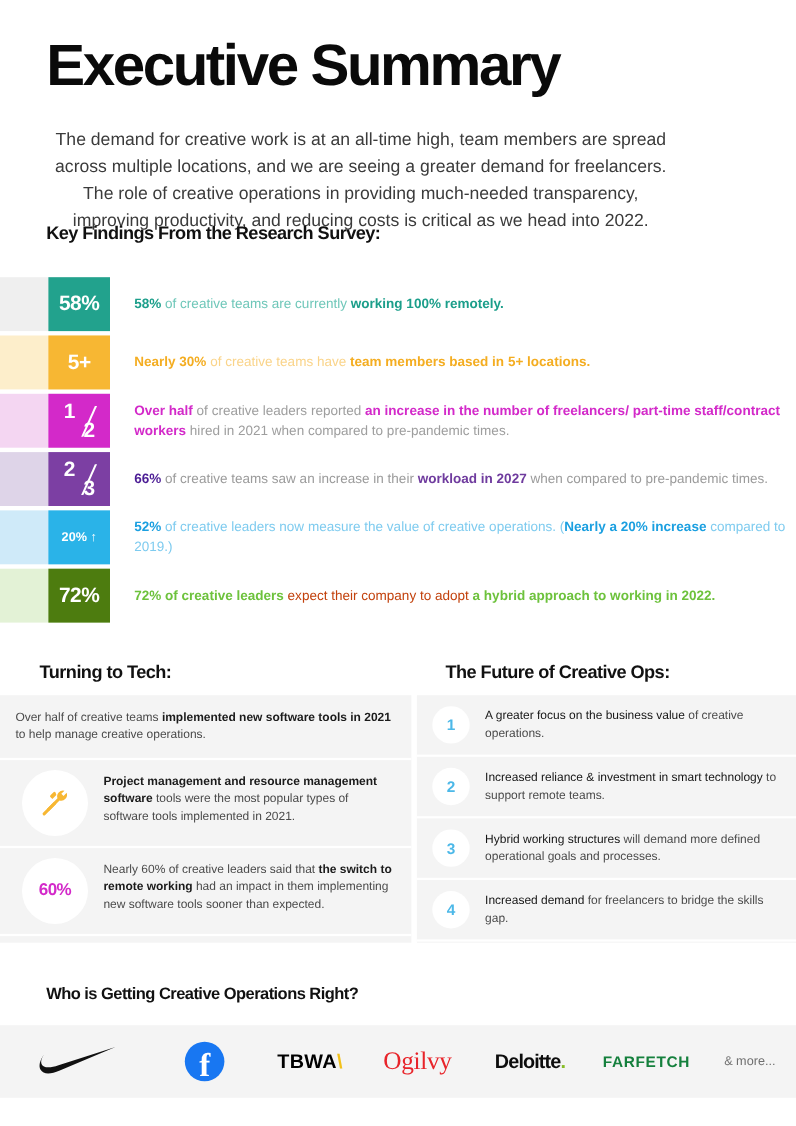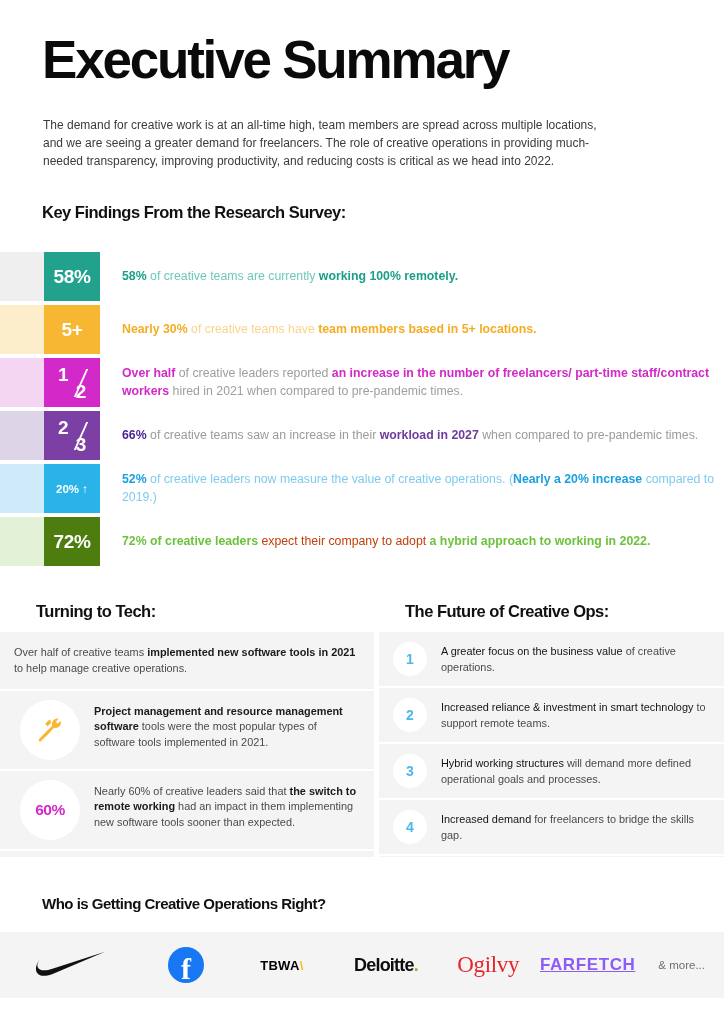--- a/index.html
+++ b/index.html
@@ -13,21 +13,21 @@
   .page { position:relative; width:724px; height:1024px; }
 
   
   .title {
     position:absolute; left:42px; top:33px;
     font-size:53px; font-weight:bold; letter-spacing:-2.2px;
     color:#0a0a0a; line-height:1;
   }
   .intro {
     position:absolute; left:43px; top:116px; width:570px;
-    font-size:12px; line-height:1.52; color:#3b3b3b;
+    font-size:16px; line-height:1.52; color:#3b3b3b;text-align:center;
   }
   .findings-head {
     position:absolute; left:42px; top:203px;
     font-size:16.5px; font-weight:bold; letter-spacing:-0.5px; color:#111;
   }
 
   
   .stats { position:absolute; left:0; top:252px; width:724px; }
   .stat-row { position:relative; height:49px; margin-bottom:4px; }
   .stat-band {
@@ -95,30 +95,30 @@
     position:absolute; left:42px; top:895px;
     font-size:15px; font-weight:bold; letter-spacing:-0.5px; color:#111;
   }
   .logo-bar {
     position:absolute; left:0; top:932px; width:724px; height:66px;
     background:#f4f4f4; display:flex; align-items:center;
   }
   .logo { display:flex; align-items:center; justify-content:center; height:66px; }
   .l-nike    { width:152px; }
   .l-fb      { width:100px; }
-  .l-tbwa    { width:108px; font-weight:bold; font-size:13px;
+  .l-tbwa    { width:108px; font-weight:bold; font-size:18px;
                letter-spacing:0.3px; color:#000;text-align:center; }
   .l-tbwa .slash { color:#f2c11b; }
   .l-deloitte{ width:118px; font-weight:bold; font-size:18px;
                letter-spacing:-0.8px; color:#0d0d0d; }
   .l-deloitte .dot { color:#86bc25; }
   .l-ogilvy  { width:104px; font-family:"Liberation Serif", serif;
                font-size:23px; color:#e8242a; letter-spacing:-0.3px; }
-  .l-farfetch{ width:112px; font-weight:bold; font-size:17px;
-               letter-spacing:0.6px; color:#8b5cf6;text-decoration:underline; }
+  .l-farfetch{ width:112px; font-weight:bold; font-size:14px;
+               letter-spacing:0.6px; color:#15803d; }
   .l-more    { width:92px; font-size:11.5px; color:#6f6f6f; }
   .fb-circle {
     width:36px; height:36px; border-radius:50%; background:#1877f2;
     display:flex; align-items:flex-end; justify-content:center;
     color:#fff; font-family:"Liberation Serif", serif;
     font-size:30px; font-weight:bold; line-height:0.97;
   }
 </style>
 </head>
 <body>
@@ -233,19 +233,19 @@
   <div class="logo-bar" id="logo-bar">
       <div class="logo l-nike">
         <svg width="72" height="28" viewBox="0 0 100 38" aria-hidden="true">
           <path fill="#111" d="M98.6 0.6 28.3 30.4C22.5 32.9 17.6 34.1 13.6 34.1 9.1 34.1 5.9 32.5 4 29.4 1.3 25.1 3 18 8 10.6 5 15.3 4 19.3 5.2 22.1c1.2 2.9 4.2 4.3 8.7 4.3 3.6 0 7.9-0.9 12.8-2.7L98.6 0.6z"></path>
         </svg>
       </div>
       <div class="logo l-fb">
         <div class="fb-circle">f</div>
       </div>
       <div class="logo l-tbwa">TBWA<span class="slash">\</span></div>
+      <div class="logo l-ogilvy">Ogilvy</div>
       <div class="logo l-deloitte">Deloitte<span class="dot">.</span></div>
-      <div class="logo l-ogilvy">Ogilvy</div>
       <div class="logo l-farfetch">FARFETCH</div>
       <div class="logo l-more">&amp; more...</div>
     </div>
 
 </div>
 
 </body></html>

